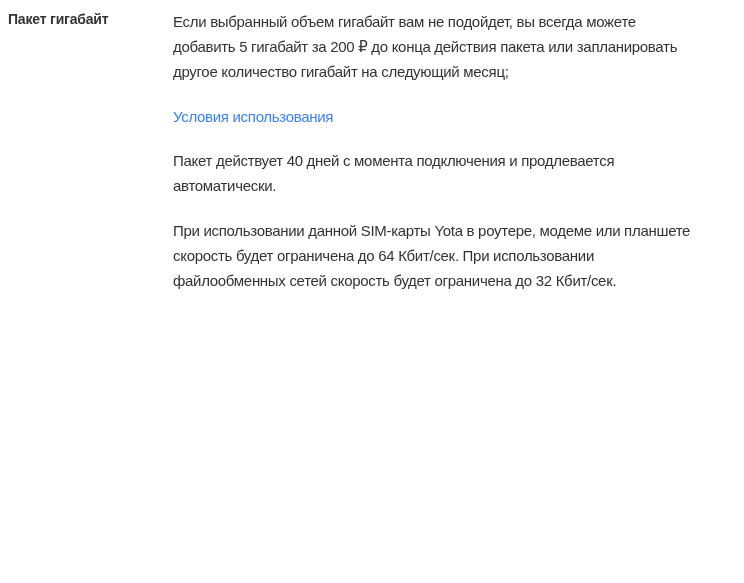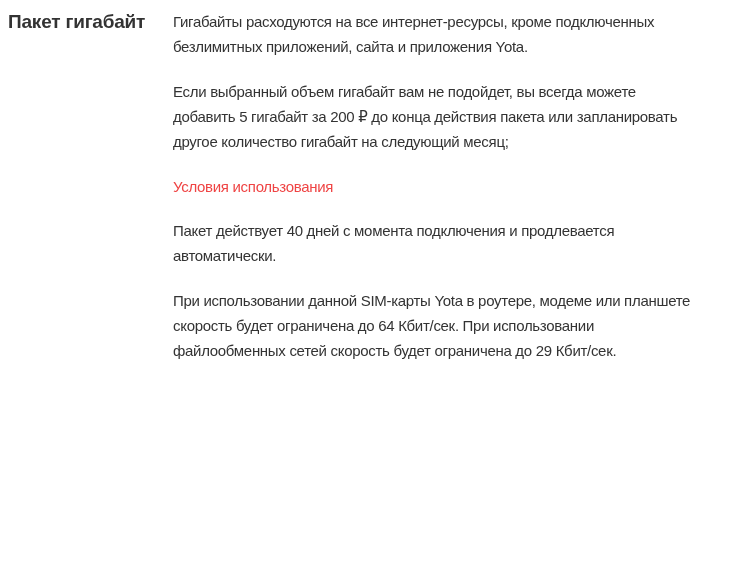--- a/index.html
+++ b/index.html
@@ -19,65 +19,63 @@
     align-items: flex-start;
     padding-top: 9px;
     box-sizing: border-box;
     width: 744px;
   }
   .section-label {
     width: 173px;
     box-sizing: border-box;
     padding-left: 8px;
     padding-top: 2px;
-    font-size: 19px;
+    font-size: 14px;
     font-weight: bold;
     letter-spacing: -0.2px;
     color: #333333;
     flex-shrink: 0;
   }
   .section-content {
     flex: 1;
     box-sizing: border-box;
     padding-right: 8px;
     font-size: 15px;
     line-height: 25px;
     letter-spacing: -0.3px;
     color: #333333;
   }
   .section-content p {
     margin: 0 0 20px 0;
     white-space: pre-line;
   }
   .terms-heading {
-    color: #ef4444;
+    color: #3b82f6;
     font-size: 15px;
     line-height: 25px;
     margin: 0 0 19px 0;
   }
 </style>
 </head>
 <body>
 
 <div class="section-row">
   <div class="section-label">Пакет гигабайт</div>
 
   <div class="section-content">
-    <p>Гигабайты расходуются на все интернет-ресурсы, кроме подключенных
-безлимитных приложений, сайта и приложения Yota.</p>
 
     <p>Если выбранный объем гигабайт вам не подойдет, вы всегда можете
 добавить 5 гигабайт за 200 ₽ до конца действия пакета или запланировать
 другое количество гигабайт на следующий месяц;</p>
 
     <div class="terms-heading">Условия использования</div>
 
     <p>Пакет действует 40 дней с момента подключения и продлевается
 автоматически.</p>
 
 
 
     <p>При использовании данной SIM-карты Yota в роутере, модеме или планшете
 скорость будет ограничена до 64 Кбит/сек. При использовании
-файлообменных сетей скорость будет ограничена до 29 Кбит/сек.</p>
+файлообменных сетей скорость будет ограничена до 32 Кбит/сек.</p>
 
   </div>
 </div>
 
 </body></html>

